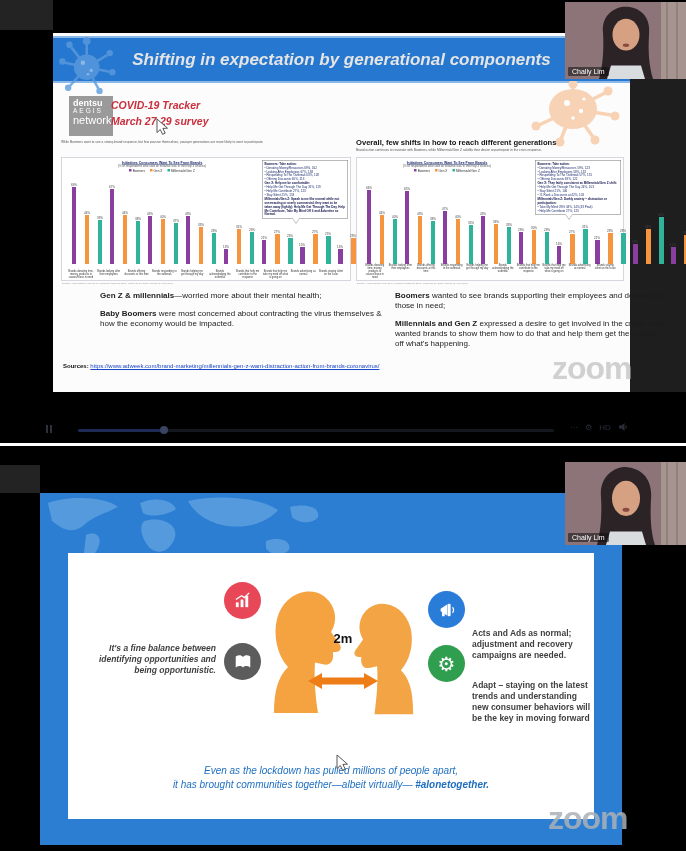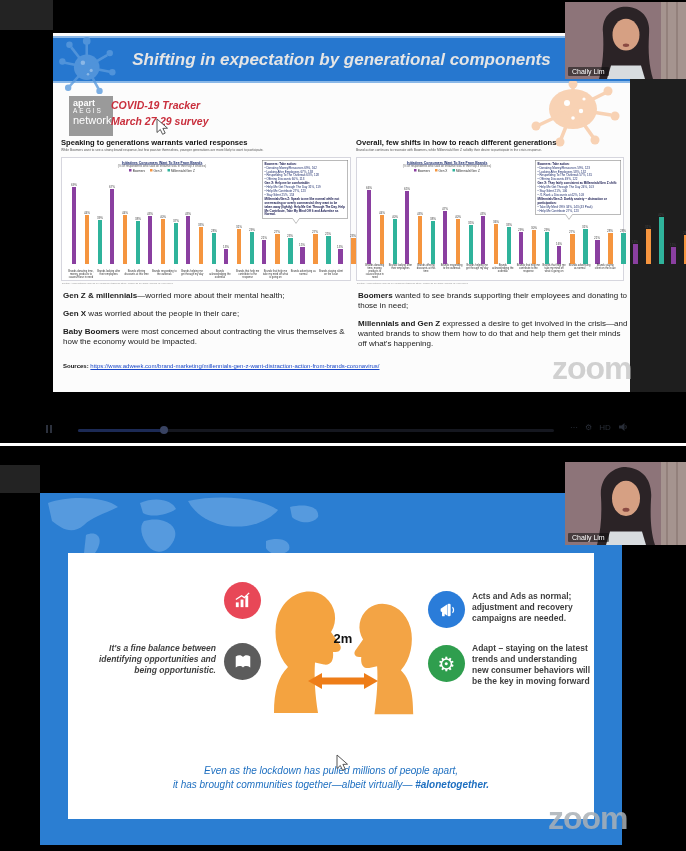--- a/index.html
+++ b/index.html
@@ -55,21 +55,21 @@
   .callout{position:absolute;top:2px;right:2px;width:172px;background:#fff;border:1px solid #777;
            padding:3px 4px;font-size:6px;color:#1a2a6b;line-height:1.3;transform:scale(.5);
            transform-origin:top right;box-sizing:border-box;}
   .callout:after{content:'';position:absolute;left:60px;bottom:-10px;
                  border-left:7px solid transparent;border-right:7px solid transparent;
                  border-top:10px solid #fff;filter:drop-shadow(0 1px 0 #777);}
   .co-h{font-weight:bold;color:#10124a;}
   .chart-foot{position:absolute;bottom:-7px;left:0;width:200%;transform:scale(.5);
               transform-origin:top left;font-size:5px;color:#999;}
 
-  .takeaways{position:absolute;top:258px;color:#1c1c1c;}
+  .takeaways{position:absolute;top:258px;color:#1c1c1c;margin-left:37px;}
   .takeaways.tl{left:10px;width:292px;}
   .takeaways.tr{left:305px;width:270px;}
   .takeaways p{margin:0 0 8px;font-size:8px;line-height:1.25;}
   .source{position:absolute;left:10px;top:330px;font-size:6px;color:#111;}
   .src-link{color:#1947c8;text-decoration:underline;}
 
   
   .webcam{overflow:hidden;background:#8d7479;}
   .cam1{left:565px;top:2px;width:121px;height:77px;}
   .cam2{left:565px;top:462px;width:121px;height:83px;}
@@ -89,21 +89,21 @@
   .sep{left:0;top:443px;width:686px;height:3px;background:#fff;}
 
   
   .gray-tl2{left:0;top:465px;width:40px;height:28px;background:#232323;}
   .slide2{left:40px;top:493px;width:582px;height:352px;background:#2b7ed2;}
   .mapsvg{position:absolute;left:0;top:0;width:360px;height:72px;opacity:.6;}
   .conclusion-title{position:absolute;left:0;width:100%;top:16px;text-align:center;color:#fff;
                     font-size:34px;letter-spacing:1px;}
   .card{position:absolute;left:28px;top:60px;width:526px;height:266px;background:#fff;}
   .ci-text{position:absolute;font-size:8.5px;font-weight:bold;color:#3f3f3f;line-height:1.3;}
-  .t-r{text-align:right;} .t-l{text-align:left;}
+  .t-r{text-align:right;} .t-l{text-align:left;margin-top:37px;}
   .circ{position:absolute;width:37px;height:37px;border-radius:50%;display:flex;
         align-items:center;justify-content:center;}
   .c-red{background:#e84757;} .c-gray{background:#5c5c5c;} .c-blue{background:#2a7cd9;} .c-green{background:#2f9e4e;}
   .gear-glyph{color:#fff;font-size:20px;line-height:1;font-family:"DejaVu Sans",sans-serif;}
   .center-art{position:absolute;left:196px;top:24px;width:158px;height:138px;}
   .dist{position:absolute;left:0;width:100%;top:54px;text-align:center;font-weight:bold;
         font-size:13px;color:#111;}
   .band{position:absolute;left:0;width:100%;top:193px;text-align:center;font-size:10px;
         font-weight:bold;color:#3f3f3f;}
   .quote{position:absolute;left:0;width:100%;text-align:center;font-size:10px;font-style:italic;
@@ -180,31 +180,30 @@
         <g fill="#fff" stroke="none">
           <circle cx="38" cy="22" r="3"></circle>
             <circle cx="52" cy="30" r="2.2"></circle>
             <circle cx="44" cy="37" r="1.8"></circle>
           <circle cx="55" cy="18" r="1.6"></circle>
         </g>
       </g>
     </svg>
 
     <div class="logo">
-      <div class="l1">apart</div>
+      <div class="l1">dentsu</div>
       <div class="l2">AEGIS</div>
       <div class="l3">network</div>
     </div>
     <div class="tracker">
       <div>COVID-19 Tracker</div>
       <div>March 27-29 survey</div>
     </div>
 
     <div class="chart-panel left">
-      <div class="cp-title">Speaking to generations warrants varied responses</div>
       <div class="cp-sub">While Boomers want to see a strong brand response, but few passive themselves, younger generations are more likely to want to participate.</div>
       <div class="chart-box">
         <div class="inner-head">
           <div class="inner-title">Initiatives Consumers Want To See From Brands</div>
           <div class="inner-sub">(% of respondents who said an initiative was in their top 3 choices)</div>
           <div class="legend">
               <span class="legit">
                 <span class="sw s0"></span>
                 <span>Boomers</span>
               </span>
@@ -559,21 +558,20 @@
             <div class="co-h">Millennials/Gen Z: Darkly anxiety – distraction or participation:</div>
             <div>• Take My Mind Off It 34%, 143 (43 Peak)</div>
             <div>• Help Me Contribute 27%, 123</div>
           </div>
         <div class="chart-foot">Dentsu Aegis Network COVID-19 consumer tracking study, March 27-29 2020; arrows vs. prior wave</div>
       </div>
     </div>
 
     <div class="takeaways tl">
         <p><b>Gen Z &amp; millennials</b>—worried more about their mental health;</p>
-        <p><b>Gen X</b> was worried about the people in their care;</p>
         <p><b>Baby Boomers</b> were most concerned about contracting the virus themselves &amp; how the economy would be impacted.</p>
       </div>
     <div class="takeaways tr">
         <p><b>Boomers</b> wanted to see brands supporting their employees and donating to those in need;</p>
         <p><b>Millennials and Gen Z</b> expressed a desire to get involved in the crisis—and wanted brands to show them how to do that and help them get their minds off what's happening.</p>
       </div>
 
     <div class="source">
       <b>Sources:</b>
       <span class="src-link">https://www.adweek.com/brand-marketing/millennials-gen-z-want-distraction-action-from-brands-coronavirus/</span>

